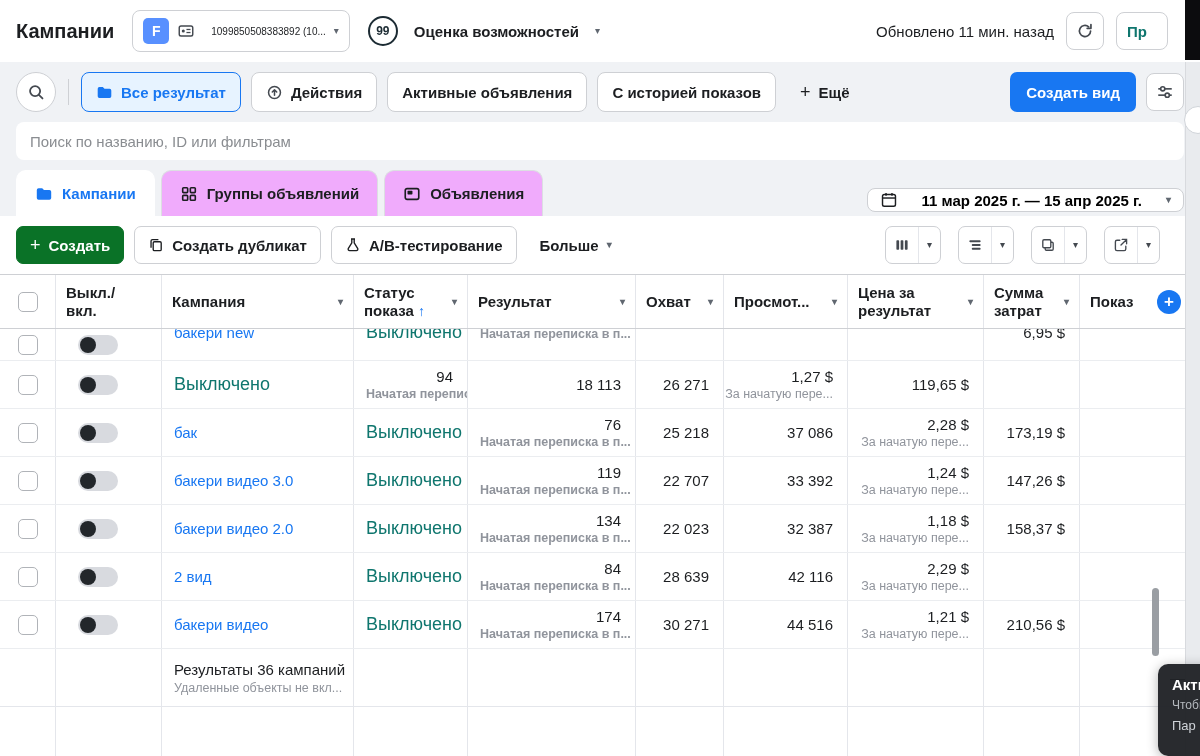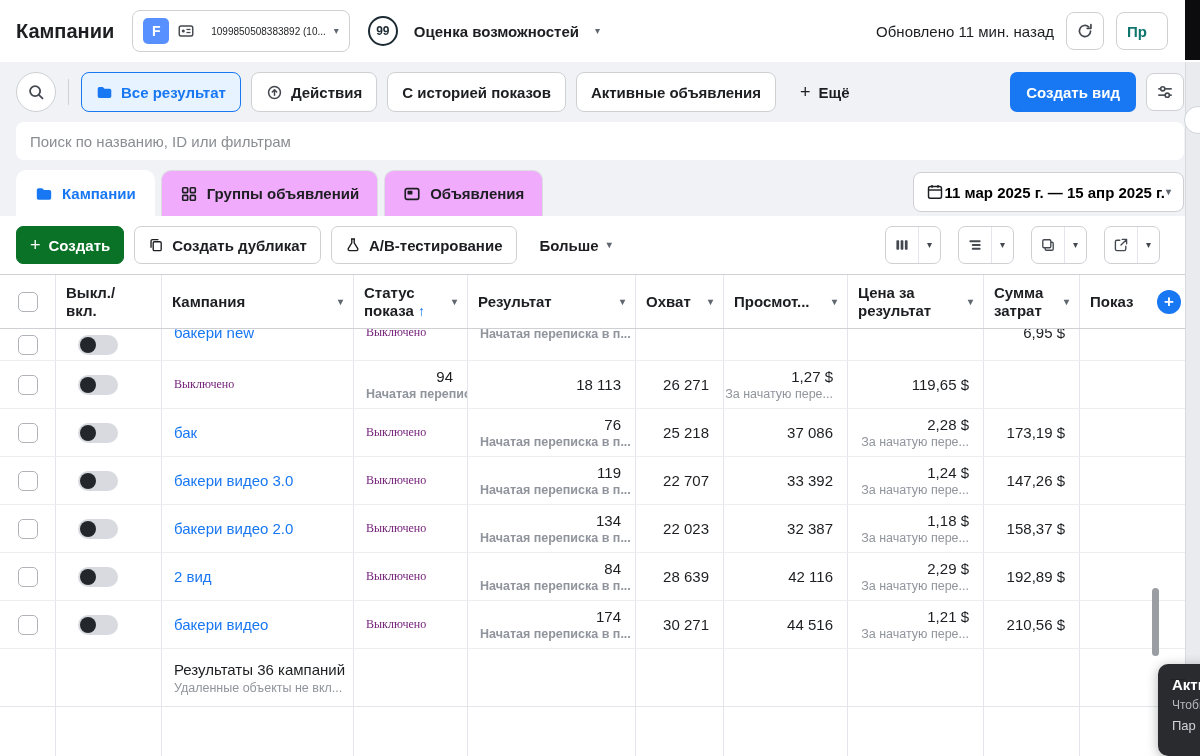--- a/index.html
+++ b/index.html
@@ -37,21 +37,21 @@
   
   .search-row { margin:10px 16px 0 16px; }
   .search-row input { width:100%; height:38px; border:none; border-radius:8px; background:#fff; font-size:15px; padding:0 14px; color:#1c1e21; font-family:inherit; outline:none; }
   .search-row input::placeholder { color:#8a8d91; }
 
   
   .tabs-row { display:flex; align-items:flex-end; margin:8px 16px 0 16px; height:48px; gap:6px; }
   .tab { display:flex; align-items:center; gap:9px; height:46px; padding:0 18px; border-radius:10px 10px 0 0; font-size:15px; font-weight:700; cursor:pointer; background:#f0abfc; border:1px solid #dcdee2; border-bottom:none; color:#1c1e21; white-space:nowrap; }
   .tab.active { background:#fff; border-color:#fff; color:#1877f2; }
   .tab .ticon { display:flex; }
-  .date-btn { margin-left:auto; margin-bottom:4px; display:flex; align-items:center; gap:1px; height:40px; padding:0 12px; border:1px solid #ced0d4; border-radius:8px; background:#fff; font-size:15px; font-weight:600; cursor:pointer; white-space:nowrap; }
+  .date-btn { margin-left:auto; margin-bottom:4px; display:flex; align-items:center; gap:24px; height:24px; padding:0 12px; border:1px solid #ced0d4; border-radius:8px; background:#fff; font-size:15px; font-weight:600; cursor:pointer; white-space:nowrap; }
 
   
   .content { background:#fff; min-height:542px; }
   .toolbar { display:flex; align-items:center; gap:10px; padding:10px 16px; }
   .btn { display:flex; align-items:center; gap:8px; height:38px; padding:0 13px; border:1px solid #ced0d4; border-radius:7px; background:#fff; font-size:15px; font-weight:600; color:#1c1e21; cursor:pointer; white-space:nowrap; }
   .btn.green { background:#0a7227; border-color:#0a7227; color:#fff; }
   .btn.disabled { color:#bcc0c4; border-color:#e4e6eb; cursor:default; }
   .btn.naked { border:none; background:transparent; }
   .icons-group { margin-left:auto; display:flex; gap:17px; padding-right:24px; }
   .split-btn { display:flex; align-items:stretch; border:1px solid #ced0d4; border-radius:7px; background:#fff; overflow:hidden; cursor:pointer; }
@@ -72,21 +72,21 @@
   .tbody .trow { height:48px; border-bottom:1px solid #ebedf0; }
   .tbody .trow.partial { height:32px; overflow:hidden; }
   .trow.partial .cellwrap { transform:translateY(-12px); }
   .cell-check { align-items:center; }
   .checkbox { width:20px; height:20px; border:1.5px solid #b0b3b8; border-radius:5px; background:#fff; cursor:pointer; }
   .cell-toggle { padding-left:22px; }
   .toggle { width:40px; height:20px; border-radius:10px; background:#d8dadf; position:relative; cursor:pointer; flex:none; }
   .toggle .knob { position:absolute; left:2px; top:2px; width:16px; height:16px; border-radius:50%; background:#23272b; }
   .cell-name { padding:0 12px; }
   .cell-name a { color:#1877f2; font-size:15px; text-decoration:none; overflow:hidden; white-space:nowrap; text-overflow:ellipsis; cursor:pointer; }
-  .cell-status { padding:0 12px; font-size:12px; color:#701a75;font-family:Liberation Serif, serif; }
+  .cell-status { padding:0 12px; font-size:18px; color:#0f766e; }
   .num { font-size:15px; text-align:right; padding-right:14px; }
   .sub { font-size:12.5px; color:#90949c; margin-top:2px; white-space:nowrap; overflow:hidden; }
   .sub.left { text-align:left; padding-left:12px;font-weight:bold; }
   .sub.right { text-align:right; padding-right:14px; }
   .tfoot { height:58px; border-bottom:1px solid #e4e6eb; }
   .tfoot .fo-results { font-size:15px; padding-left:12px; }
   .tfoot .fo-note { font-size:12.5px; color:#90949c; padding-left:12px; margin-top:3px; }
   .tfoot .fo-dash { font-size:15px; text-align:right; padding-right:14px; color:#1c1e21; }
   .filler { height:52px; }
 
@@ -167,25 +167,25 @@
       <span>
         <svg width="17" height="17" viewBox="0 0 20 20">
             <circle cx="10" cy="10" r="7" fill="none" stroke="#444950" stroke-width="1.8"></circle>
             <path d="M10 13.3V7.2M7.4 9.4 10 6.8l2.6 2.6" fill="none" stroke="#444950" stroke-width="1.8" stroke-linecap="round" stroke-linejoin="round"></path>
           </svg>
       </span>
       <span>Действия</span>
     </button>
 
     <button class="pill">
+      <span>Активные объявления</span>
+    </button>
+
+    <button class="pill">
       <span>С историей показов</span>
-    </button>
-
-    <button class="pill">
-      <span>Активные объявления</span>
     </button>
 
     <button class="pill ghost">
       <span class="plus-glyph">+</span>
       <span>Ещё</span>
     </button>
 
     <div class="spacer"></div>
 
     <button class="btn-primary">Создать вид</button>
@@ -597,23 +597,20 @@
             </div>
             <div>
               <div class="num cellwrap">42 116</div>
             </div>
             <div>
               <div class="cellwrap">
                 <div class="num">2,29 $</div>
                 <div class="sub right">За начатую пере...</div>
               </div>
             </div>
-            <div>
-              <div class="num cellwrap">192,89 $</div>
-            </div>
             <div></div>
           </div>
 
           <div class="trow">
             <div class="cell-check">
               <span class="checkbox"></span>
             </div>
             <div class="cell-toggle">
               <span class="toggle">
                 <span class="knob"></span>

